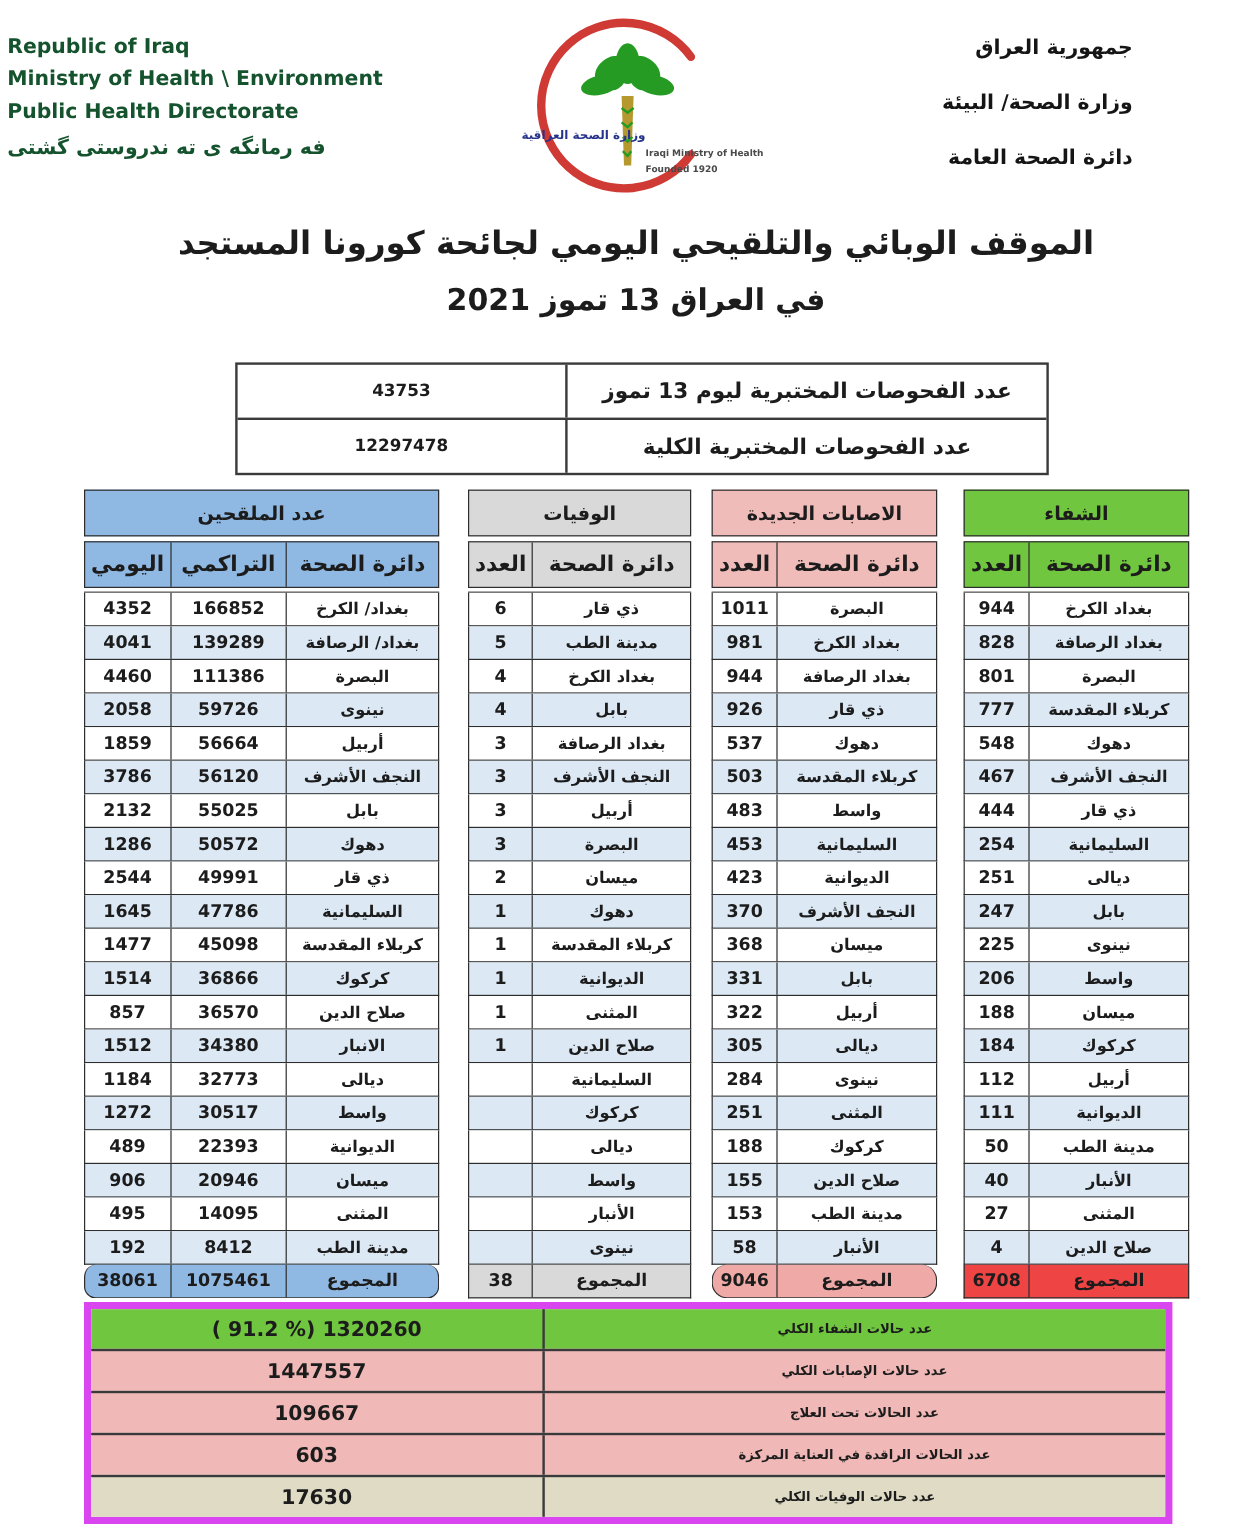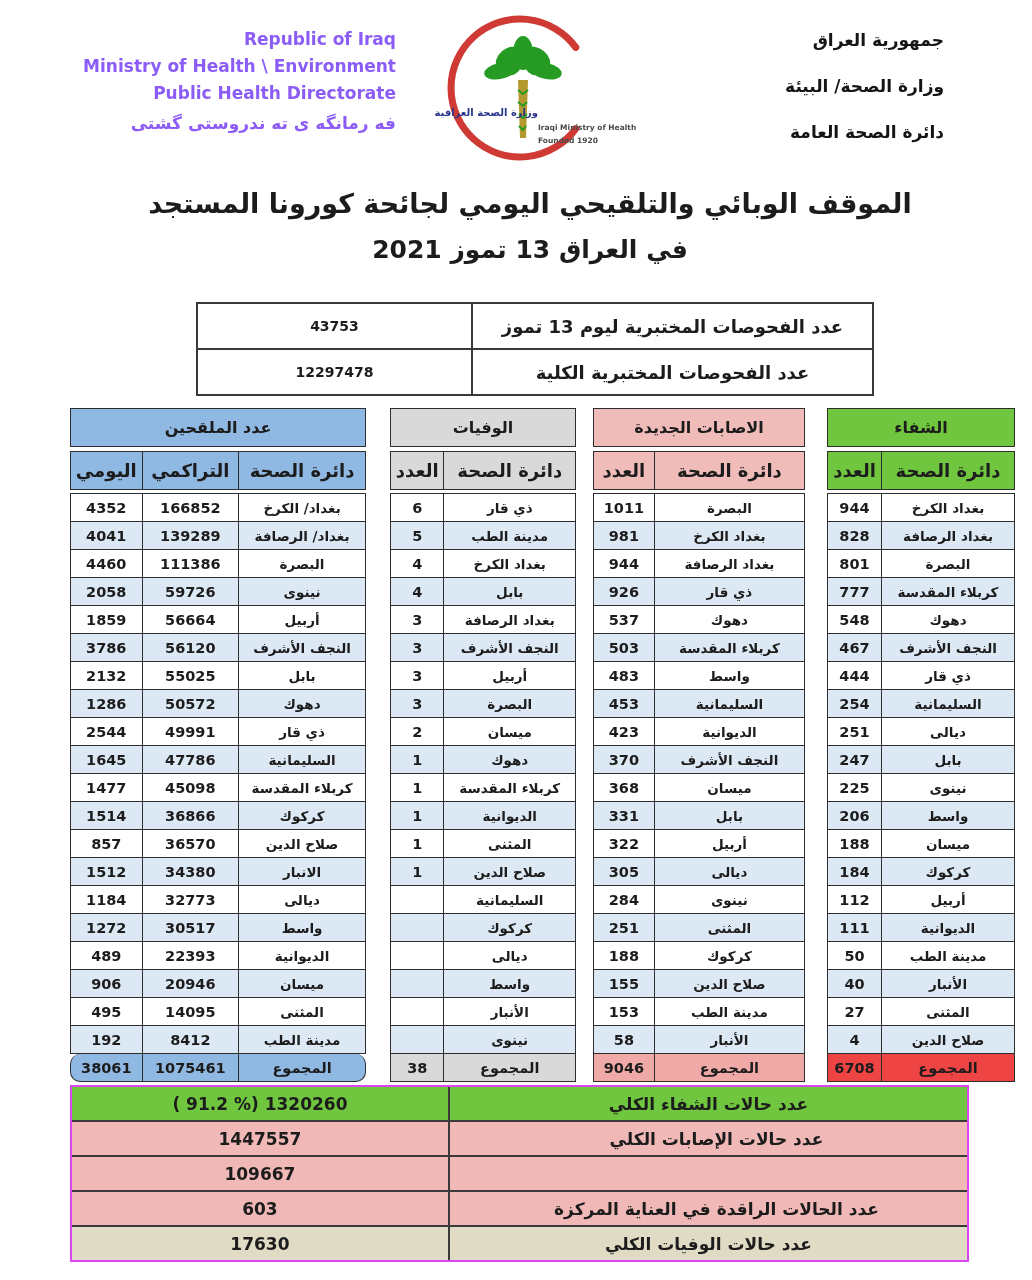--- a/index.html
+++ b/index.html
@@ -1,21 +1,21 @@
 <!DOCTYPE html>
 <html><head>
 <meta charset="utf-8">
 <style>
   html,body{margin:0;padding:0;background:#fff;}
   #page{position:relative;width:1032px;height:1280px;background:#fff;overflow:hidden;
         font-family:"DejaVu Sans",sans-serif;font-weight:bold;color:#1c1c1c;}
 
   
-  .header-en{position:absolute;left:6px;top:26px;width:390px;text-align:right;
-             font-size:17px;line-height:1.6;color:#8b5cf6;}
+  .header-en{position:absolute;left:6px;top:26px;width:390px;text-align:left;
+             font-size:17px;line-height:1.6;color:#14532d;}
   .header-en .kurdish{margin-top:2px;font-size:17px;}
   .header-logo{position:absolute;left:420px;top:6px;width:220px;height:168px;}
   .header-ar{position:absolute;right:88px;top:30px;width:260px;text-align:right;
              font-size:17px;color:#151515;}
   .header-ar div{margin-bottom:26px;}
 
   
   .title-block{position:absolute;left:0;top:188px;width:1060px;text-align:center;}
   .title-line1{font-size:27px;}
   .title-line2{font-size:25px;margin-top:16px;}
@@ -26,21 +26,21 @@
   .tests-row + .tests-row{border-top:2px solid #3a3a3a;}
   .tests-value{width:40.5%;display:flex;align-items:center;justify-content:center;
                font-size:14px;border-right:2px solid #3a3a3a;}
   .tests-label{flex:1;display:flex;align-items:center;justify-content:center;font-size:18px;}
 
   
   .tables-area{position:absolute;left:70px;top:408px;display:flex;}
   .dtable{display:flex;flex-direction:column;}
   .w-vacc{width:296px;margin-right:24px;}
   .w-death{width:186px;margin-right:17px;}
-  .w-cases{width:212px;margin-right:22px;}
+  .w-cases{width:188px;margin-right:22px;}
   .w-recov{width:188px;}
   .ttitle{height:37px;border:1.5px solid #2d2d2d;display:flex;align-items:center;
           justify-content:center;font-size:16px;}
   .tgap{height:4px;}
   .tcols{height:37px;border:1.5px solid #2d2d2d;display:flex;margin-bottom:3px;}
   .tch{display:flex;align-items:center;justify-content:center;font-size:18px;}
   .tch + .tch{border-left:1.5px solid #2d2d2d;}
   .trows{border-top:1.5px solid #2d2d2d;}
   .trow{display:flex;height:27px;border:1.5px solid #2d2d2d;border-top:none;}
   .tcell{display:flex;align-items:center;justify-content:center;font-size:14.5px;
@@ -50,30 +50,30 @@
   .cols-3 .c-0{width:24%;}  .cols-3 .c-1{width:32.5%;} .cols-3 .c-2{flex:1;}
   .cols-2 .c-0{width:28.5%;} .cols-2 .c-1{flex:1;}
   .trows .trow:nth-child(odd){background:#ffffff;}
   .trows .trow:nth-child(even){background:#DCE9F5;}
   .style-blue  .ttitle,.style-blue  .tcols{background:#8FB8E2;}
   .style-gray  .ttitle,.style-gray  .tcols{background:#D9D9D9;}
   .style-pink  .ttitle,.style-pink  .tcols{background:#EFBCBA;}
   .style-green .ttitle,.style-green .tcols{background:#70C63E;}
   .style-blue  .trows .trow.total{background:#8FB8E2;border-radius:10px;}
   .style-gray  .trows .trow.total{background:#D9D9D9;}
-  .style-pink  .trows .trow.total{background:#EFA9A7;}
+  .style-pink  .trows .trow.total{background:#EFA9A7;border-radius:13px;}
   .style-green .trows .trow.total{background:#ef4444;}
 
   
-  .summary-table{position:absolute;left:70px;top:1085px;width:895px;border:2px solid #d946ef;}
+  .summary-table{position:absolute;left:70px;top:1085px;width:895px;border:6px solid #d946ef;}
   .sum-row{display:flex;height:33px;}
   .sum-row + .sum-row{border-top:2px solid #3a3a3a;}
   .sum-value{width:42%;display:flex;align-items:center;justify-content:center;
              font-size:17px;border-right:2px solid #3a3a3a;}
-  .sum-label{flex:1;display:flex;align-items:center;justify-content:center;font-size:17px;}
+  .sum-label{flex:1;display:flex;align-items:center;justify-content:center;font-size:11px;}
   .sum-green{background:#70C63E;}
   .sum-pink{background:#F0B9B7;gap:16px;}
   .sum-beige{background:#DFDBC5;}
 </style>
 </head>
 <body>
 
 <div id="page">
 
   <div class="header-en">
@@ -535,20 +535,21 @@
     <div class="sum-row sum-green">
       <div class="sum-value">( 91.2 %)  1320260</div>
       <div class="sum-label" dir="rtl">عدد حالات الشفاء الكلي</div>
     </div>
     <div class="sum-row sum-pink">
       <div class="sum-value">1447557</div>
       <div class="sum-label" dir="rtl">عدد حالات الإصابات الكلي</div>
     </div>
     <div class="sum-row sum-pink">
       <div class="sum-value">109667</div>
+      <div class="sum-label" dir="rtl">عدد الحالات تحت العلاج</div>
     </div>
     <div class="sum-row sum-pink">
       <div class="sum-value">603</div>
       <div class="sum-label" dir="rtl">عدد الحالات الراقدة في العناية المركزة</div>
     </div>
     <div class="sum-row sum-beige">
       <div class="sum-value">17630</div>
       <div class="sum-label" dir="rtl">عدد حالات الوفيات الكلي</div>
     </div>
   </div>

